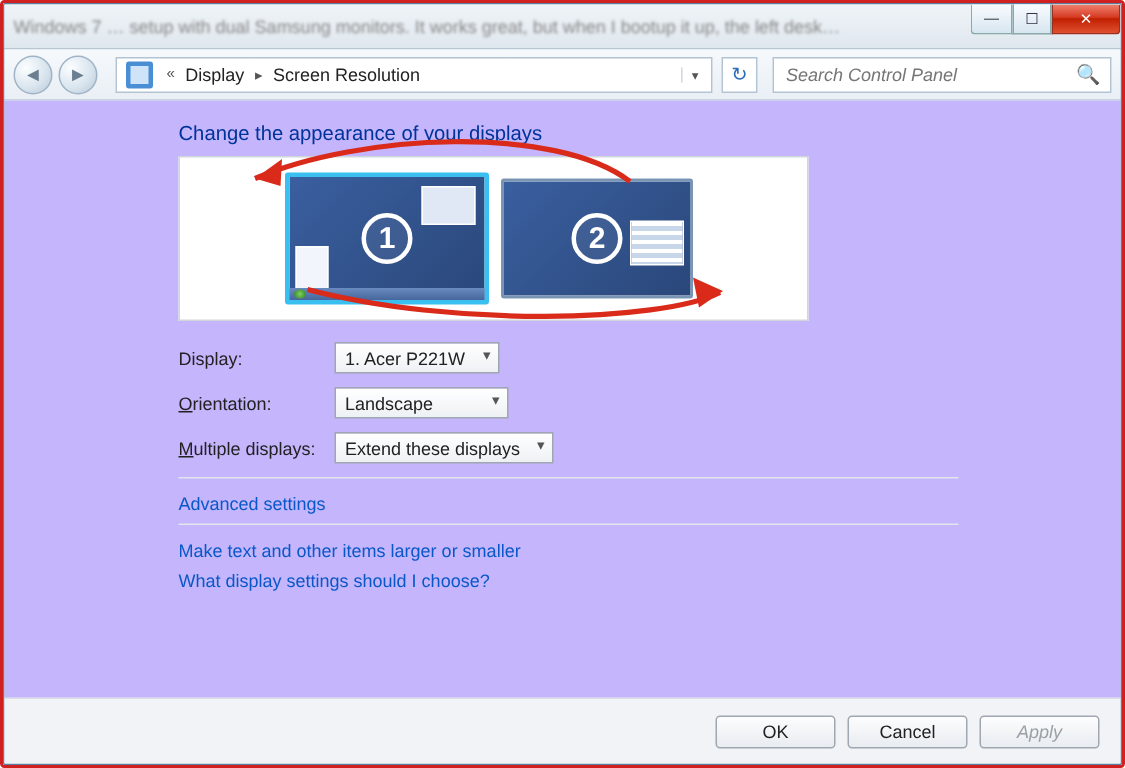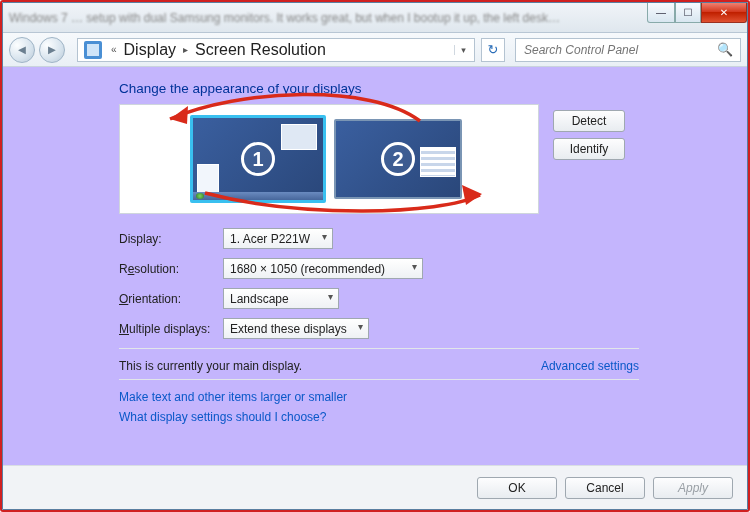--- a/index.html
+++ b/index.html
@@ -12,21 +12,21 @@
   .winbtn { width:30px; height:20px; margin-top:0; border:1px solid #8aa; border-top:none; background:linear-gradient(#f8fbff,#d8e6f0); display:flex; align-items:center; justify-content:center; font-size:10px; color:#334;}
   .winbtn.min{border-radius:0 0 0 3px; width:28px;}
   .winbtn.max{width:26px;}
   .winbtn.close{width:46px; background:linear-gradient(#f08070,#d43a20 45%,#c02000 50%,#e05030); color:#fff; border-color:#9a3020; border-radius:0 0 3px 0;}
   .navbar { height:34px; background:linear-gradient(#f6f9fc,#e9eff5); border-bottom:1px solid #c9d3dd; display:flex; align-items:center; padding:0 6px; gap:4px;}
   .navbtn{width:26px;height:26px;border-radius:50%;background:radial-gradient(circle at 30% 30%,#fcfeff,#d7e3ed 60%,#b8c8d6);border:1px solid #9fb4c6;display:flex;align-items:center;justify-content:center;color:#6b7f90;font-size:13px;}
   .breadcrumb{flex:0 0 auto; margin-left:8px; display:flex; align-items:center; height:24px; border:1px solid #b4c3d1; background:#fff; padding:0 2px;}
   .bc-icon{width:18px;height:18px;background:#4a8fd4;margin:0 4px;border-radius:2px;position:relative;}
   .bc-icon::after{content:"";position:absolute;inset:3px;background:#cfe4f8;}
   .bc-sep{font-size:10px;color:#555;padding:0 5px;}
-  .bc-item{font-size:16px;color:#222;padding:0 2px;}
+  .bc-item{font-size:12px;color:#222;padding:0 2px;}
   .bc-dd{width:18px;text-align:center;font-size:9px;color:#555;border-left:1px solid #d0d8e0;margin-left:4px;}
   .refresh{width:24px;height:24px;border:1px solid #b4c3d1;background:#fff;margin-left:2px;display:flex;align-items:center;justify-content:center;color:#2a6db8;font-size:13px;}
   .searchbox{flex:1;margin-left:6px;height:24px;border:1px solid #b4c3d1;background:#fff;display:flex;align-items:center;padding:4px 6px;}
   .searchbox input{border:none;outline:none;flex:1;font-size:12px;color:#888;font-style:italic;}
   .searchbox .sicon{color:#3a7abf;font-size:13px;}
   .content{flex:1;background:#c4b5fd;padding:14px 0 0 116px;position:relative;overflow:hidden;}
   .heading{color:#003399;font-size:13.5px;margin-bottom:8px;}
   .preview-row{display:flex;align-items:flex-start;gap:0;}
   .preview-box{width:420px;height:110px;border:1px solid #cfd6dc;background:#fff;position:relative;margin-right:14px;overflow:visible;}
   .monitor{position:absolute;background:linear-gradient(135deg,#3a5f9f,#2a477a);border:2px solid #6fa0d8;border-radius:2px;}
@@ -108,60 +108,45 @@
           <div class="num">2</div>
         </div>
 
         <svg class="annot" style="left:-10px;top:-22px;width:480px;height:150px;">
           <path class="arrow-line" d="M 60 36 C 130 6, 260 0, 310 38"></path>
           <polygon class="arrow-head" points="60,36 78,23 77,41"></polygon>
           <path class="arrow-line" d="M 95 110 C 190 135, 330 132, 370 112"></path>
           <polygon class="arrow-head" points="372,111 352,102 356,122"></polygon>
         </svg>
       </div>
-      <div class="sidebtns">
-        <div class="btn">
-            <span>Detect</span>
-          </div>
-        <div class="btn">
-            <span>Identify</span>
-          </div>
-      </div>
     </div>
 
     <div class="form">
       <div class="row">
         <span class="lbl">Display:</span>
         <div class="combo" style="width:96px">
             <span>1. Acer P221W</span>
-          </div>
-      </div>
-      <div class="row">
-        <span class="lbl"><span>R</span><u>e</u><span>solution:</span></span>
-        <div class="combo" style="width:200px">
-            <span>1680 × 1050 (recommended)</span>
           </div>
       </div>
       <div class="row">
         <span class="lbl"><span></span><u>O</u><span>rientation:</span></span>
         <div class="combo" style="width:116px">
             <span>Landscape</span>
           </div>
       </div>
       <div class="row">
         <span class="lbl"><span></span><u>M</u><span>ultiple displays:</span></span>
         <div class="combo" style="width:146px">
             <span>Extend these displays</span>
           </div>
       </div>
     </div>
 
     <div class="sep"></div>
     <div class="status-row">
-      <span class="txt">This is currently your main display.</span>
       <span class="link" style="margin:0">Advanced settings</span>
     </div>
     <div class="sep"></div>
     <span class="link">Make text and other items larger or smaller</span>
     <span class="link">What display settings should I choose?</span>
   </div>
 
   <div class="footer">
     <div class="btn" style="min-width:80px">
         <span>OK</span>

